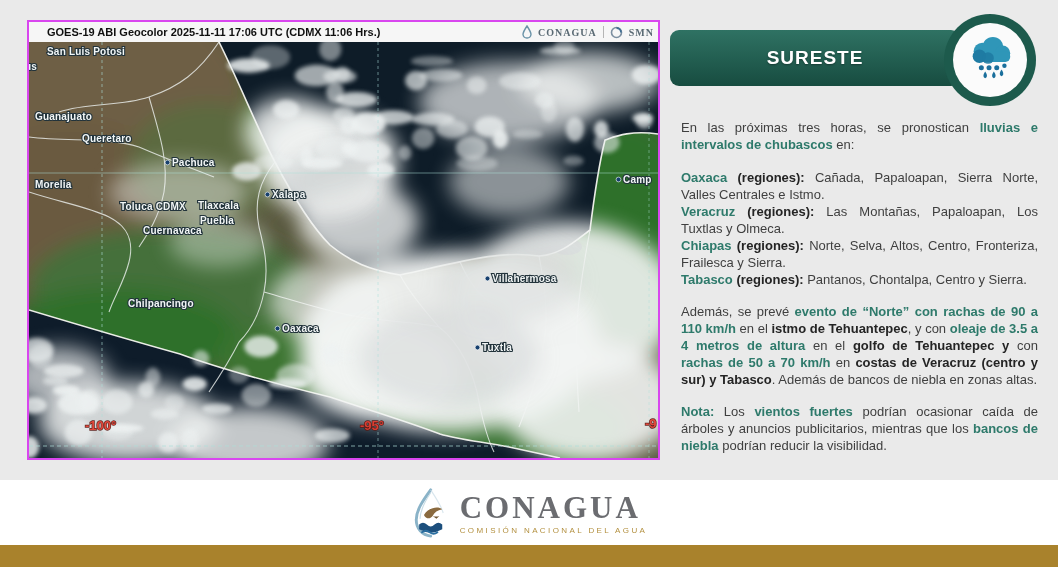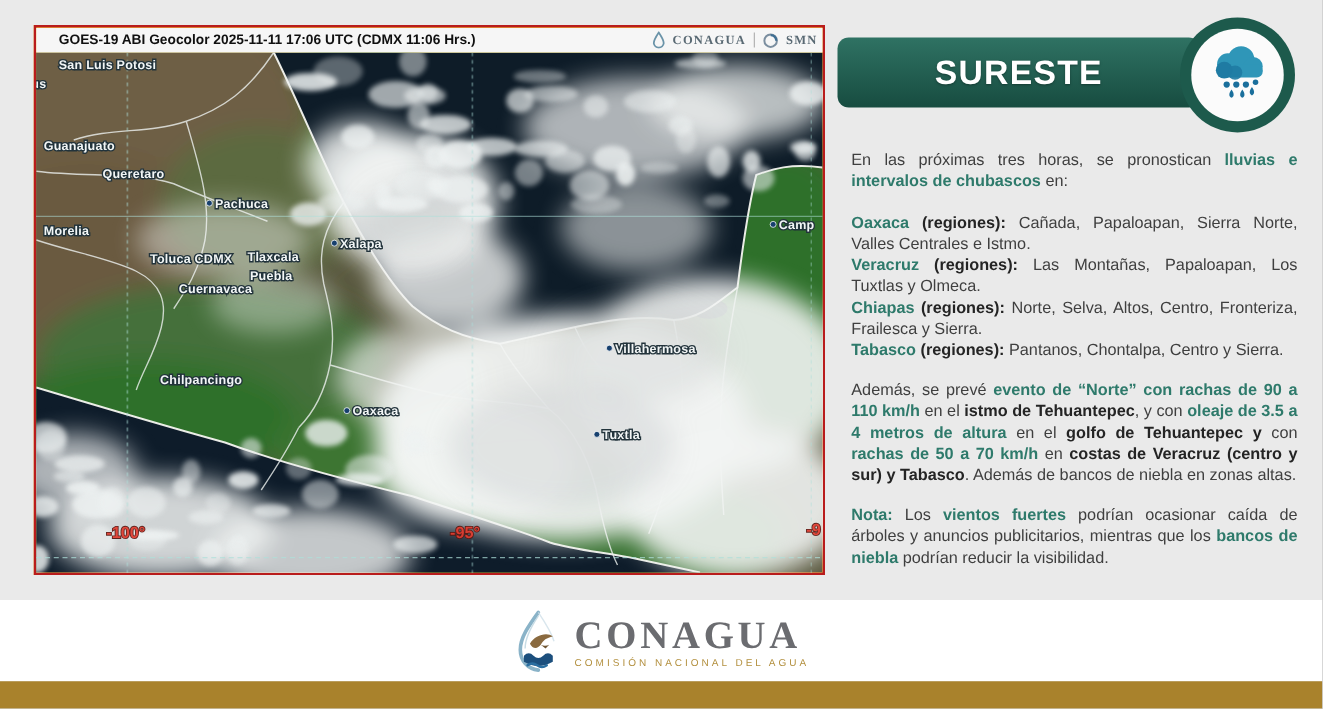--- a/index.html
+++ b/index.html
@@ -1,40 +1,40 @@
 <!DOCTYPE html>
 <html><head>
 <meta charset="utf-8">
 <style>
   html,body{margin:0;padding:0;background:#bfbfbf;}
   .canvas{position:relative;width:1058px;height:567px;background:#eaeaea;overflow:hidden;
           font-family:"Liberation Sans",sans-serif;}
 
   
   .map-panel{position:absolute;left:27px;top:20px;width:633px;height:440px;
-             border:2px solid #b91c1c;box-sizing:border-box;background:#fde047;}
+             border:2px solid #d946ef;box-sizing:border-box;background:#737373;}
   .map-header{position:relative;height:20px;background:#f6f6f6;display:flex;align-items:center;}
   .map-header-title{margin-left:18px;font-size:11px;font-weight:bold;color:#101010;white-space:nowrap;}
   .map-header-logos{position:absolute;right:4px;top:0;height:20px;display:flex;align-items:center;gap:6px;}
   .mini-logo-text{font-family:"Liberation Serif",serif;font-size:10px;font-weight:bold;
                   color:#5a6a74;letter-spacing:1px;}
   .mini-divider{width:1px;height:12px;background:#b5b5b5;}
   .map-svg{display:block;}
 
   svg .place-label{font:bold 10px "Liberation Sans",sans-serif;fill:#f2f6f6;
                    stroke:#22333b;stroke-width:2.2px;paint-order:stroke;letter-spacing:.2px;}
   svg .lon-label{font:bold 13px "Liberation Sans",sans-serif;fill:#e23b2e;
                  stroke:#55150f;stroke-width:1.4px;paint-order:stroke;opacity:.92;}
   svg .city-dot{fill:#17406e;stroke:#ffffff;stroke-width:.6;}
 
   
   .banner{position:absolute;left:670px;top:30px;width:290px;height:56px;border-radius:9px;
           background:linear-gradient(#2f7263,#174c40);color:#ffffff;z-index:1;
           display:flex;flex-direction:column;align-items:center;justify-content:center;}
-  .banner-title{font-size:27px;font-weight:bold;letter-spacing:1px;line-height:1.05;
+  .banner-title{font-size:19px;font-weight:bold;letter-spacing:1px;line-height:1.05;
                 text-shadow:0 1px 2px rgba(0,0,0,.35);}
   .banner-subtitle{font-size:11.5px;font-weight:bold;letter-spacing:.3px;margin-top:2px;
                    text-shadow:0 1px 1px rgba(0,0,0,.3);}
   .badge-circle{position:absolute;left:944px;top:14px;width:92px;height:92px;border-radius:50%;
                 background:#1d5a4c;z-index:2;display:flex;align-items:center;justify-content:center;}
   .badge-inner{width:74px;height:74px;border-radius:50%;background:#fbfbfb;
                display:flex;align-items:center;justify-content:center;}
 
   .time-title{position:absolute;left:681px;top:92px;font-size:20px;font-weight:bold;color:#141414;}
 

